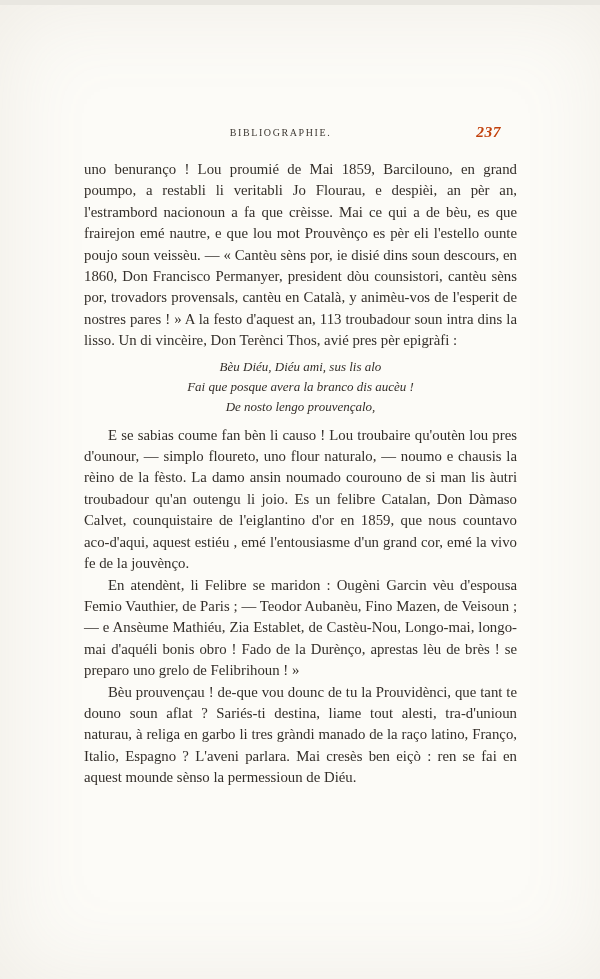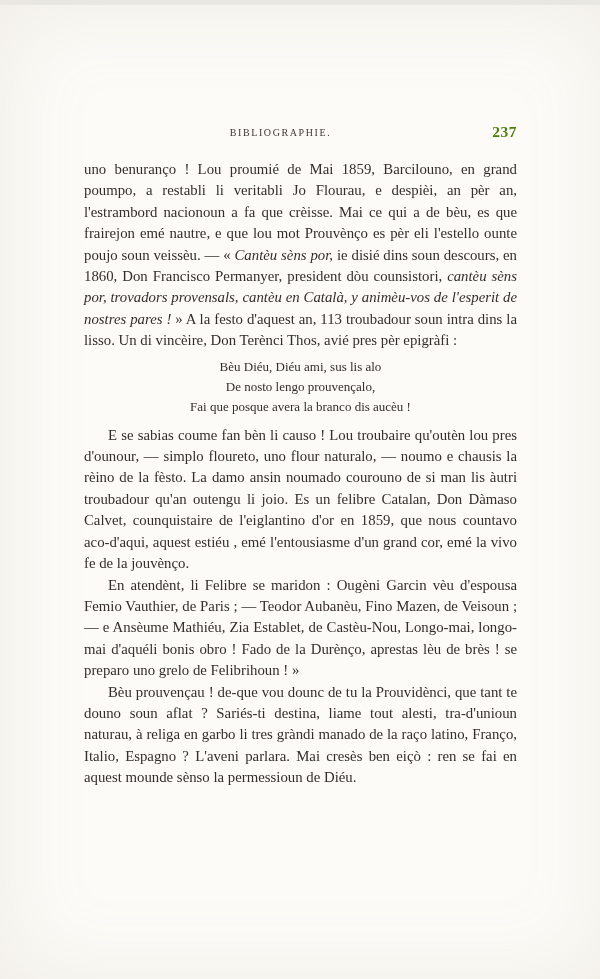--- a/index.html
+++ b/index.html
@@ -32,72 +32,73 @@
   .running-title {
     display: block;
     text-align: center;
     font-size: 10px;
     letter-spacing: 1.6px;
     color: #3e3933;
     padding-right: 40px; 
   }
   .page-number {
     position: absolute;
-    right: 0;
+    right: 16px;
     top: -4px;
     font-size: 15.5px;
     font-weight: bold;
     letter-spacing: 0.5px;
-    color: #4d7c0f;
+    color: #c2410c;
+    font-style: italic;
   }
   .body-text {
     margin-top: 12px;
     font-size: 14.8px;
     line-height: 21.4px;
     text-align: justify;
   }
   .body-text p {
     margin: 0;
     text-indent: 24px;
   }
   .body-text p.first {
     text-indent: 0;
   }
   .it {
-    font-style: italic;
   }
   .verse-block {
     margin: 5px 0 8px 0;
     text-align: center;
     font-size: 13px;
     line-height: 20px;
   }
   .verse-line {
     white-space: nowrap;
+    font-style: italic;
   }
 </style>
 </head>
 <body>
 
 <div class="page">
   <div class="content">
 
     <div class="page-header">
       <span class="running-title">BIBLIOGRAPHIE.</span>
       <span class="page-number">237</span>
     </div>
 
     <div class="body-text">
 
       <p class="first"><span>uno benuranço ! Lou proumié de Mai 1859, Barcilouno, en grand poumpo, a restabli li veritabli Jo Flourau, e despièi, an pèr an, l'estrambord nacionoun a fa que crèisse. Mai ce qui a de bèu, es que frairejon emé nautre, e que lou mot Prouvènço es pèr eli l'estello ounte poujo soun veissèu. — « </span><span class="it">Cantèu sèns por,</span><span> ie disié dins soun descours, en 1860, Don Francisco Permanyer, president dòu counsistori, </span><span class="it">cantèu sèns por, trovadors provensals, cantèu en Català, y animèu-vos de l'esperit de nostres pares !</span><span> » A la festo d'aquest an, 113 troubadour soun intra dins la lisso. Un di vincèire, Don Terènci Thos, avié pres pèr epigràfi :</span></p>
 
       <div class="verse-block">
         <div class="verse-line">Bèu Diéu, Diéu ami, sus lis alo</div>
+        <div class="verse-line">Fai que posque avera la branco dis aucèu !</div>
         <div class="verse-line">De nosto lengo prouvençalo,</div>
-        <div class="verse-line">Fai que posque avera la branco dis aucèu !</div>
       </div>
 
       <p>E se sabias coume fan bèn li causo ! Lou troubaire qu'outèn lou pres d'ounour, — simplo floureto, uno flour naturalo, — noumo e chausis la rèino de la fèsto. La damo ansin noumado courouno de si man lis àutri troubadour qu'an outengu li joio. Es un felibre Catalan, Don Dàmaso Calvet, counquistaire de l'eiglantino d'or en 1859, que nous countavo aco-d'aqui, aquest estiéu , emé l'entousiasme d'un grand cor, emé la vivo fe de la jouvènço.</p>
 
       <p>En atendènt, li Felibre se maridon : Ougèni Garcin vèu d'espousa Femio Vauthier, de Paris ; — Teodor Aubanèu, Fino Mazen, de Veisoun ; — e Ansèume Mathiéu, Zia Establet, de Castèu-Nou, Longo-mai, longo-mai d'aquéli bonis obro ! Fado de la Durènço, aprestas lèu de brès ! se preparo uno grelo de Felibrihoun ! »</p>
 
       <p>Bèu prouvençau ! de-que vou dounc de tu la Prouvidènci, que tant te douno soun aflat ? Sariés-ti destina, liame tout alesti, tra-d'unioun naturau, à religa en garbo li tres gràndi manado de la raço latino, Franço, Italio, Espagno ? L'aveni parlara. Mai cresès ben eiçò : ren se fai en aquest mounde sènso la permessioun de Diéu.</p>
 
 
     </div>

